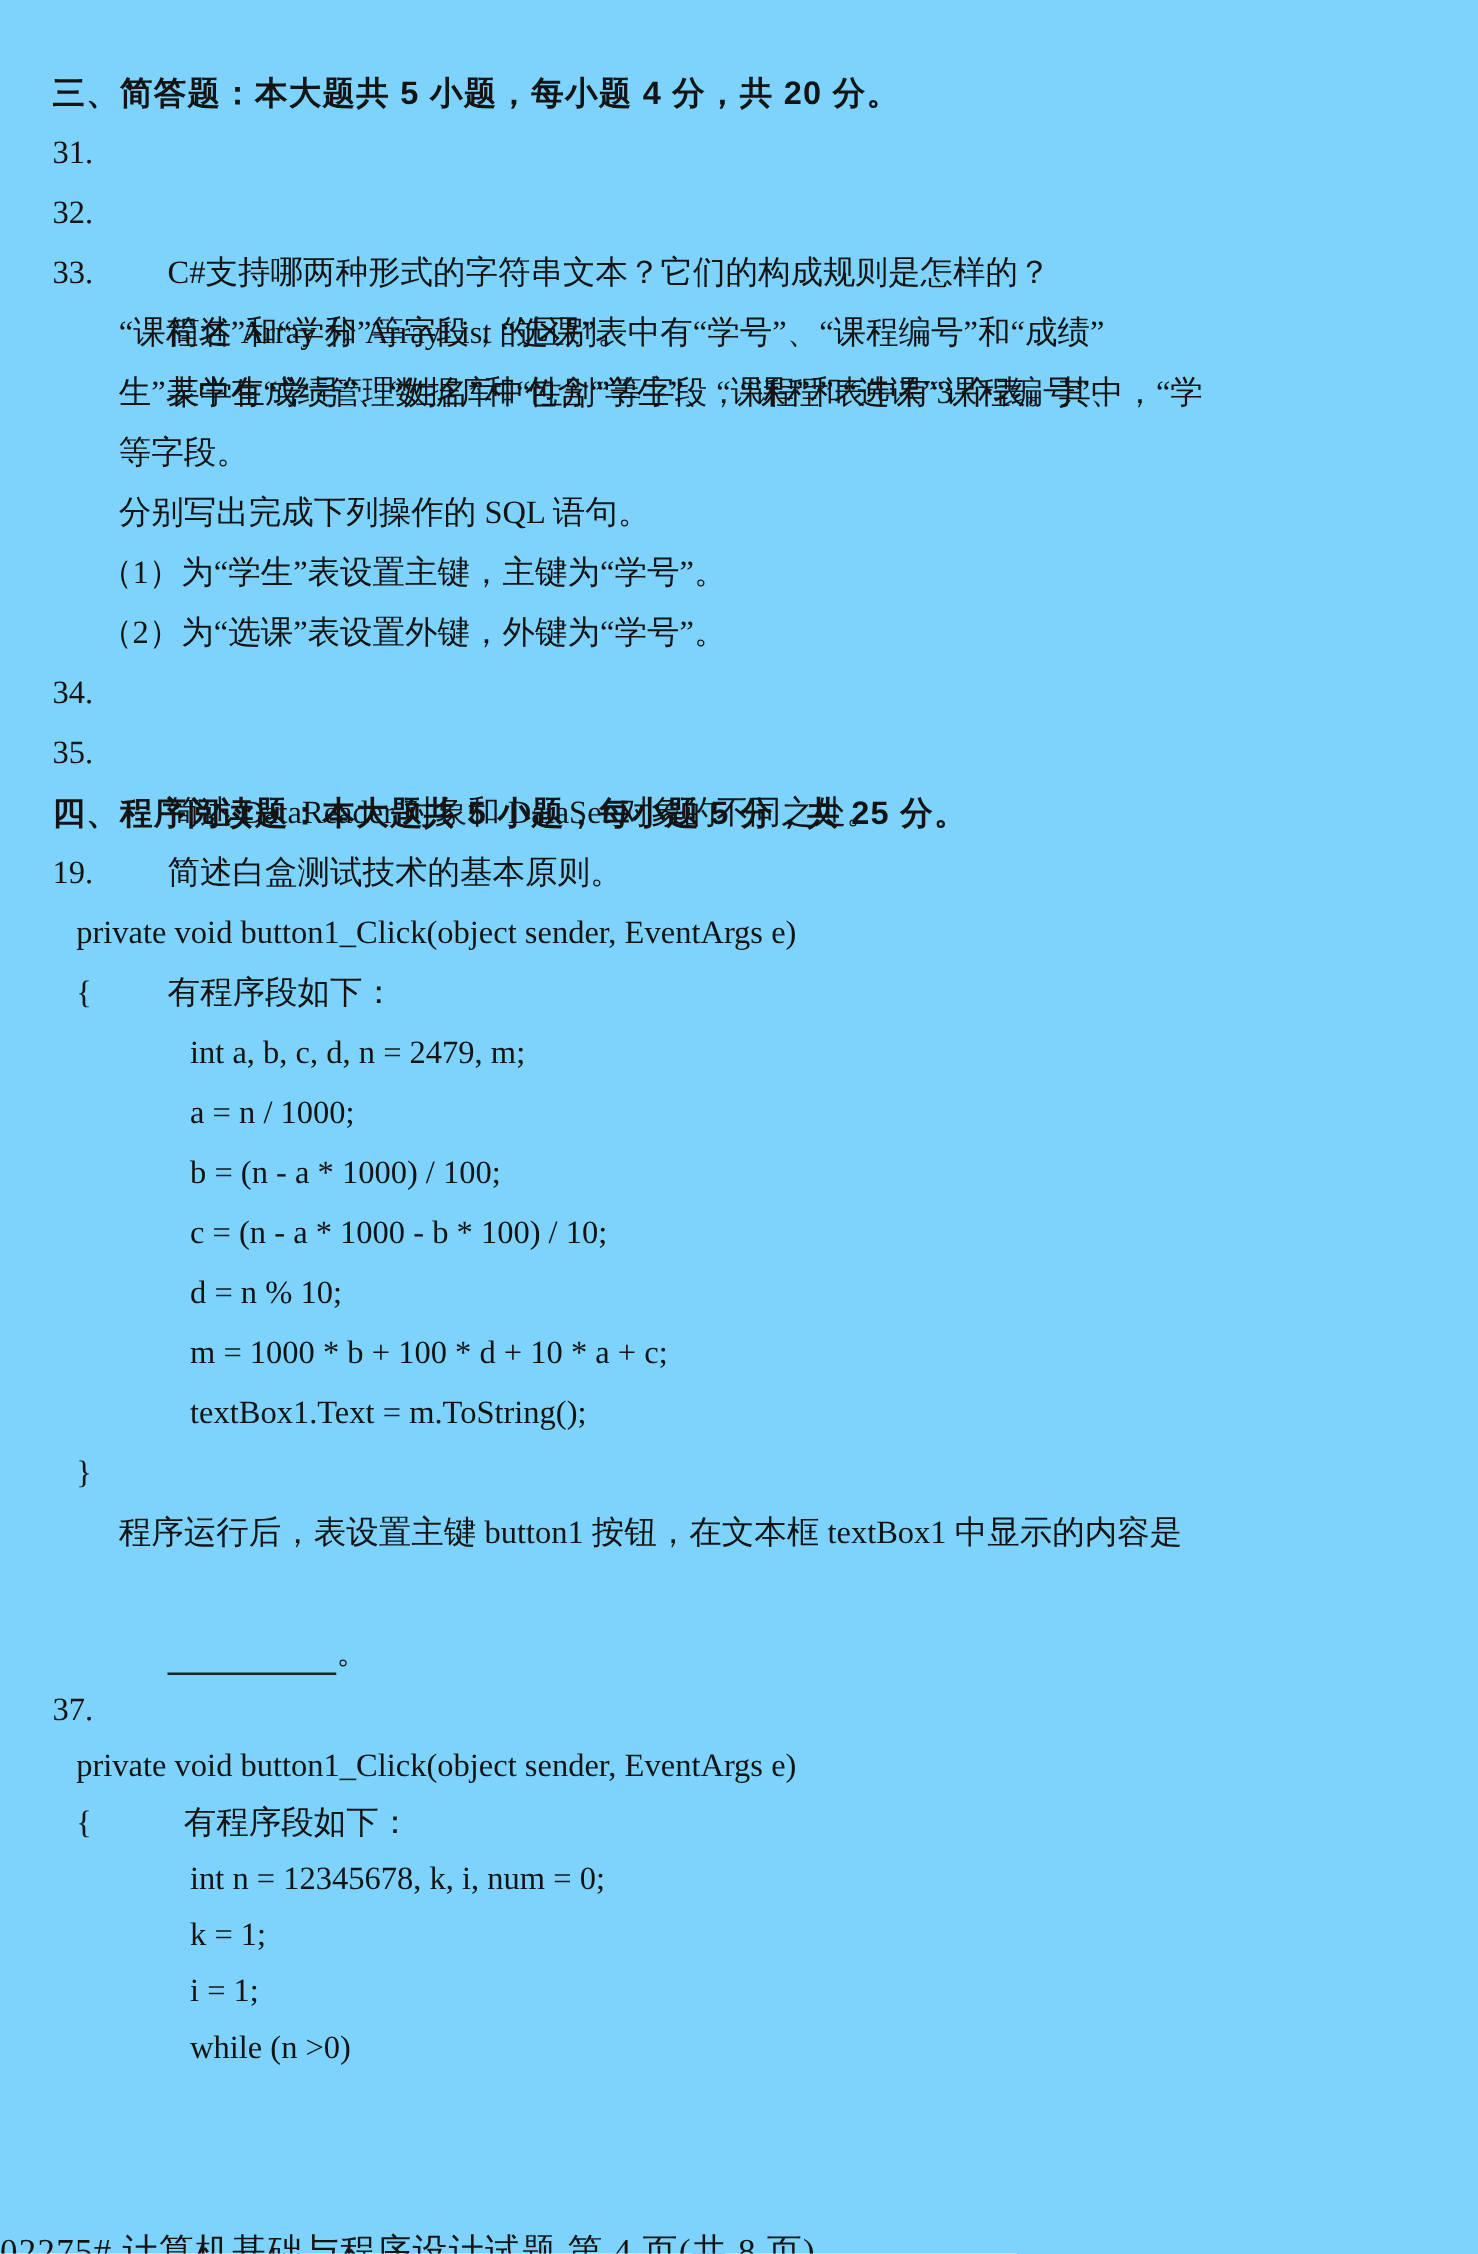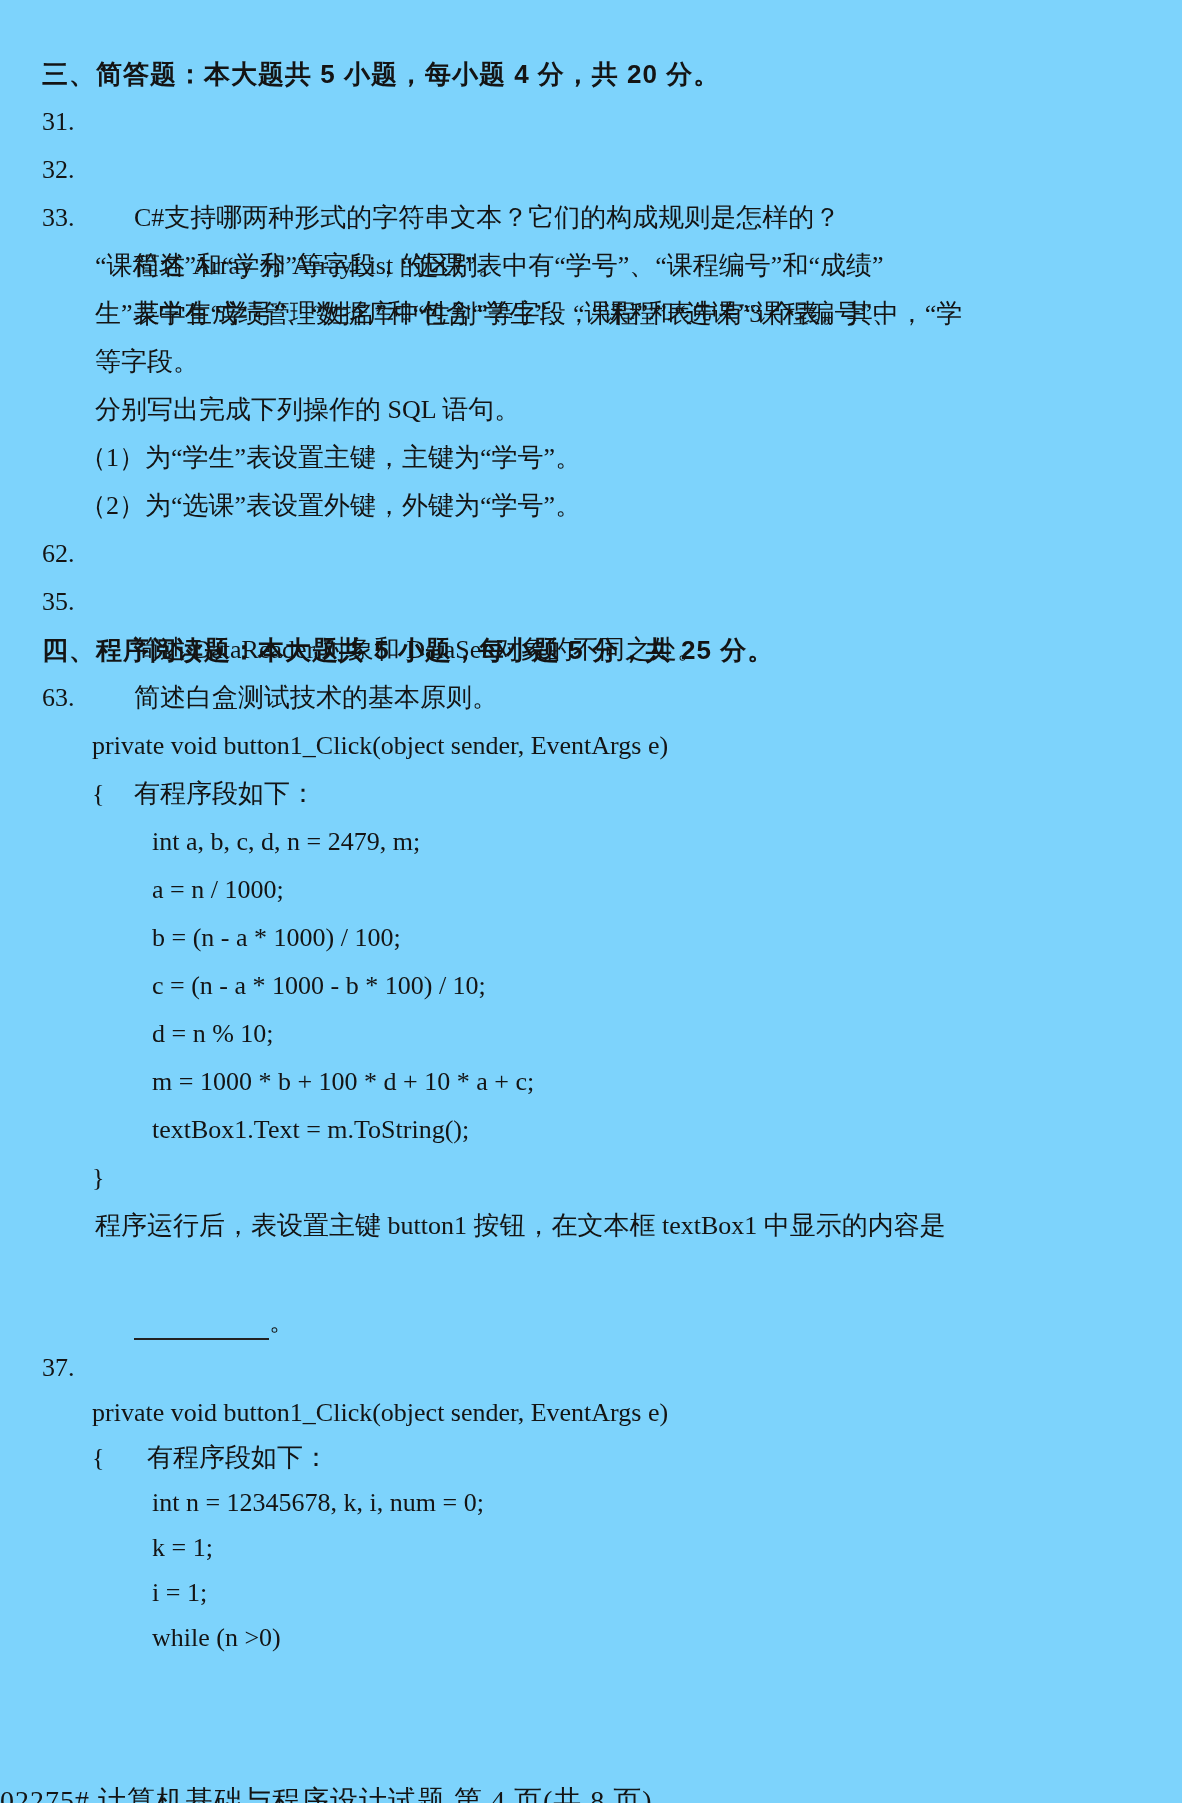--- a/index.html
+++ b/index.html
@@ -15,21 +15,21 @@
   .content{padding-top:50px;}
   .row{position:relative;height:48px;line-height:48px;white-space:pre;}
   .q37-block .row{height:45px;line-height:45px;}
   .lead{padding-left:42px;}
   .heading{
     font-family:"Liberation Sans","DejaVu Sans",sans-serif;
     font-weight:bold;font-size:26px;letter-spacing:1px;
   }
   .body{padding-left:95px;}
   .sub{padding-left:80px;}
-  .code0{padding-left:92px;}
+  .code0{padding-left:61px;}
   .code1{padding-left:152px;}
   .num{position:absolute;left:42px;top:0;}
   .blank{
     display:inline-block;width:135px;height:1px;
     border-bottom:2px solid #222;margin-bottom:-10px;
   }
   .gap-before{margin-top:47px;}
   .footer{
     position:absolute;left:0;right:0;top:1782px;
     text-align:left;font-size:28px;letter-spacing:1px;
@@ -58,33 +58,33 @@
       <span>某学生成绩管理数据库中包含“学生”、“课程”和“选课”3 个表。其中，“学</span>
     </div>
     <div class="row body">“课程名”和“学分”等字段，“选课”表中有“学号”、“课程编号”和“成绩”</div>
     <div class="row body">生”表中有“学号”、“姓名”和“性别”等字段，“课程”表中有“课程编号”、</div>
     <div class="row body">等字段。</div>
     <div class="row body">分别写出完成下列操作的 SQL 语句。</div>
     <div class="row sub">（1）为“学生”表设置主键，主键为“学号”。</div>
     <div class="row sub">（2）为“选课”表设置外键，外键为“学号”。</div>
 
     <div class="row body">
-      <span class="num">62.</span>
+      <span class="num">34.</span>
       <span>简述 DataReader 对象和 DataSet 对象的不同之处。</span>
     </div>
 
     <div class="row body">
       <span class="num">35.</span>
       <span>简述白盒测试技术的基本原则。</span>
     </div>
 
     <div class="row lead heading">四、程序阅读题：本大题共 5 小题，每小题 5 分，共 25 分。</div>
 
     <div class="row body">
-      <span class="num">63.</span>
+      <span class="num">19.</span>
       <span>有程序段如下：</span>
     </div>
 
     <div class="row code0">private void button1_Click(object sender, EventArgs e)</div>
     <div class="row code0">{</div>
     <div class="row code1">int a, b, c, d, n = 2479, m;</div>
     <div class="row code1">a = n / 1000;</div>
     <div class="row code1">b = (n - a * 1000) / 100;</div>
     <div class="row code1">c = (n - a * 1000 - b * 100) / 10;</div>
     <div class="row code1">d = n % 10;</div>

